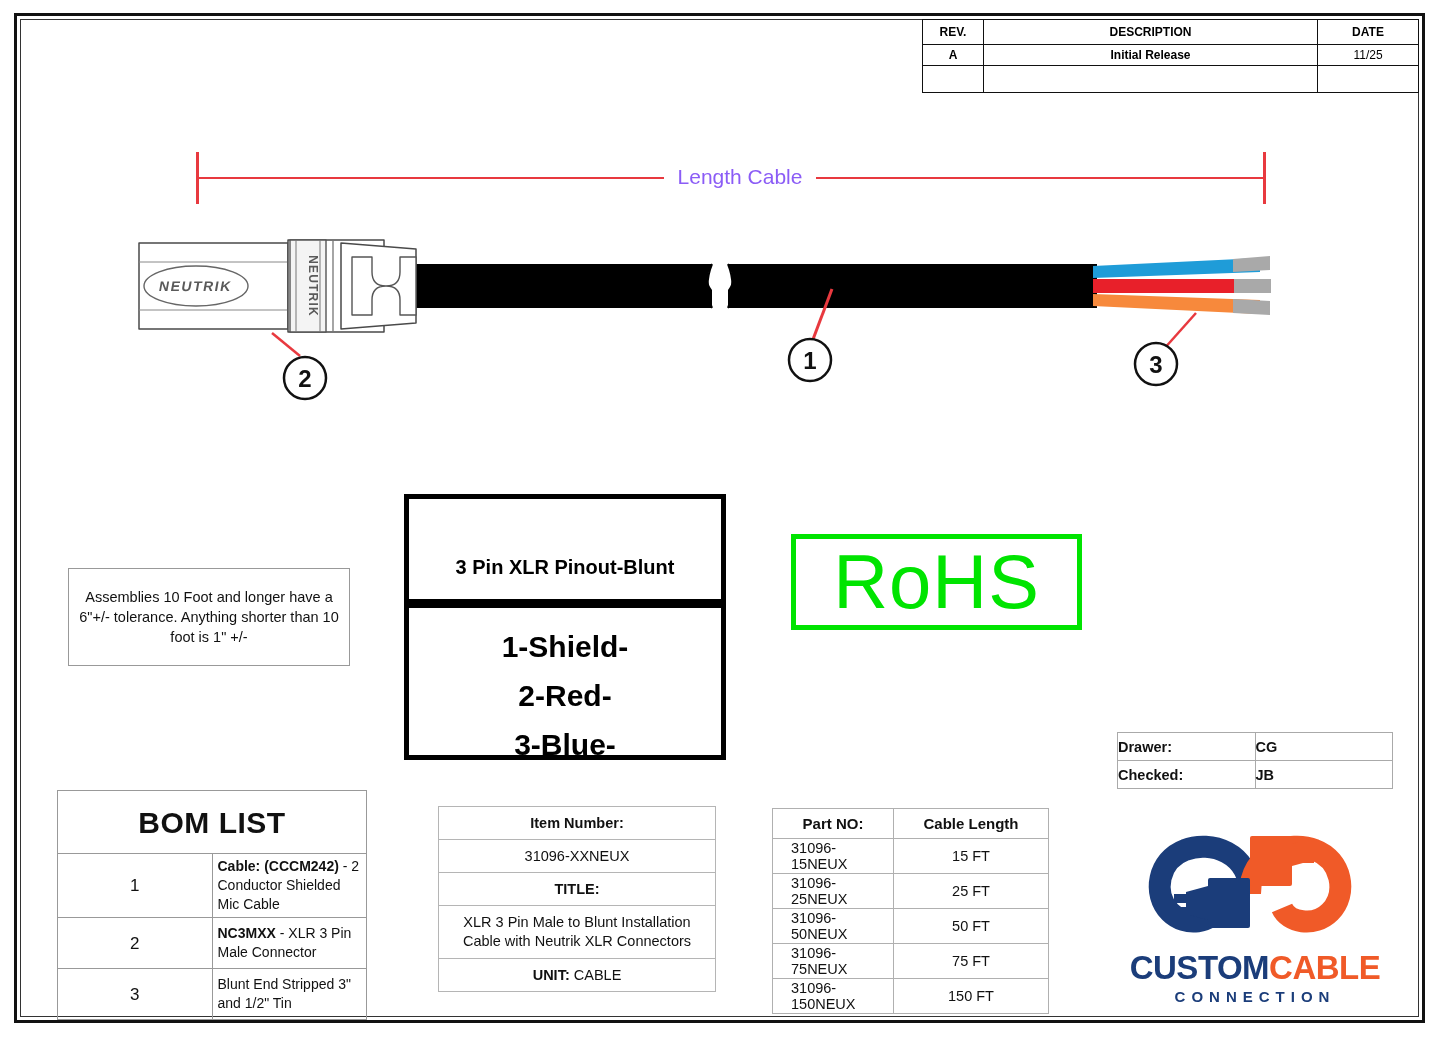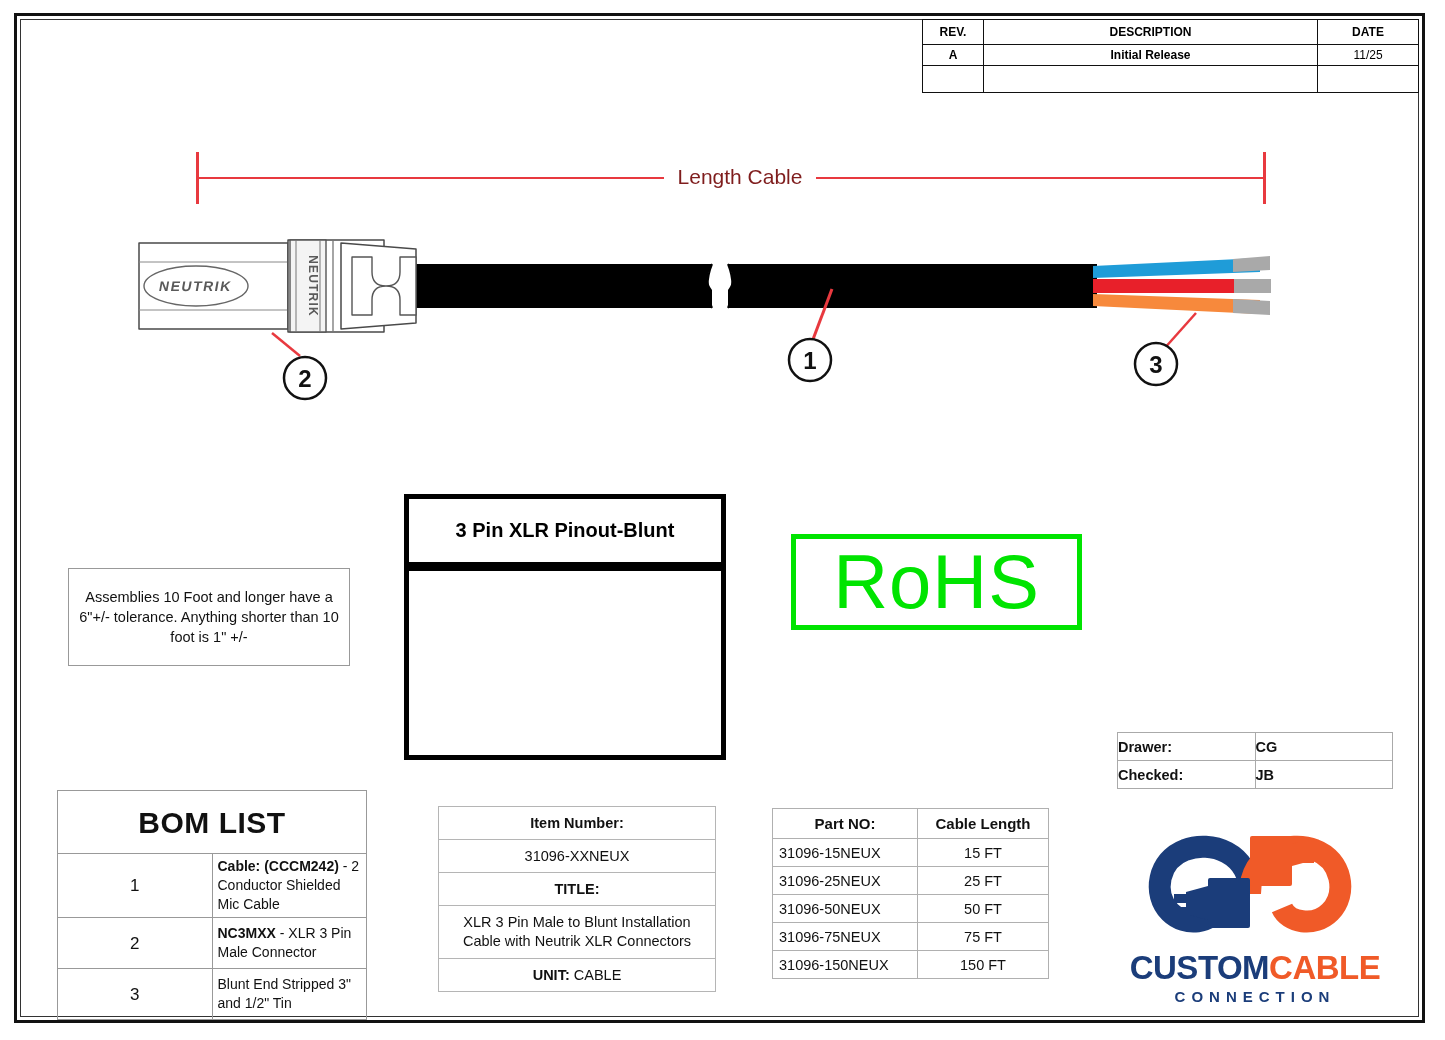--- a/index.html
+++ b/index.html
@@ -80,21 +80,21 @@
     background: #e8393f;
   }
   .dim-tick.left { left: 0px; }
   .dim-tick.right { right: 0px; }
   .dim-label {
     position: absolute;
     left: 466px; top: 10px;
     width: 156px;
     text-align: center;
     font-size: 21px;
-    color: #7f1d1d;
+    color: #8b5cf6;
     font-family: "Liberation Sans", sans-serif;
     line-height: 30px;
   }
 
   
   .assembly { position: absolute; left: 0; top: 0; width: 1445px; height: 420px; }
 
   
   .tolerance-note {
     position: absolute;
@@ -126,20 +126,21 @@
     display: flex;
     align-items: center;
     justify-content: center;
     text-align: center;
     font-size: 20px;
     font-weight: bold;
     line-height: 27px;
     color: #000;
     padding: 0 10px;
     box-sizing: border-box;
+    margin-top: 37px;
   }
   .pinout-body {
     height: 175px;
     display: flex;
     flex-direction: column;
     align-items: center;
     justify-content: center;
     text-align: center;
     font-size: 30px;
     font-weight: bold;
@@ -238,21 +239,21 @@
     position: absolute;
     left: 772px; top: 808px;
     width: 277px;
     border-collapse: collapse;
     table-layout: fixed;
   }
   .part-table td {
     border: 1px solid #b0b0b0;
     font-size: 14.5px;
     height: 25px;
-    padding: 1px 6px;
+    padding: 1px 18px;
     color: #111;
   }
   .part-table td.ph {
     font-weight: bold;
     text-align: center;
     font-size: 15px;
     height: 27px;
   }
   .part-table td.pn { text-align: left; }
   .part-table td.pl { text-align: center; }
@@ -395,20 +396,25 @@
     <g>
       <circle cx="1156" cy="364" r="21" fill="#ffffff" stroke="#111" stroke-width="2.5"></circle>
       <text x="1156" y="373" font-family="Liberation Sans, sans-serif" font-size="24" font-weight="bold" fill="#111" text-anchor="middle">3</text>
     </g>
   </svg>
 
   <div class="tolerance-note">Assemblies 10 Foot and longer have a 6"+/- tolerance. Anything shorter than 10 foot is 1" +/-</div>
 
   <div class="pinout-box">
     <div class="pinout-head">3 Pin XLR Pinout-Blunt</div>
+    <div class="pinout-body">
+      <div>1-Shield-</div>
+      <div>2-Red-</div>
+      <div>3-Blue-</div>
+    </div>
   </div>
 
   <div class="rohs">RoHS</div>
 
   <table class="drawer-table">
     <tbody>
         <tr>
       <td>Drawer:</td>
       <td>CG</td>
     </tr>

